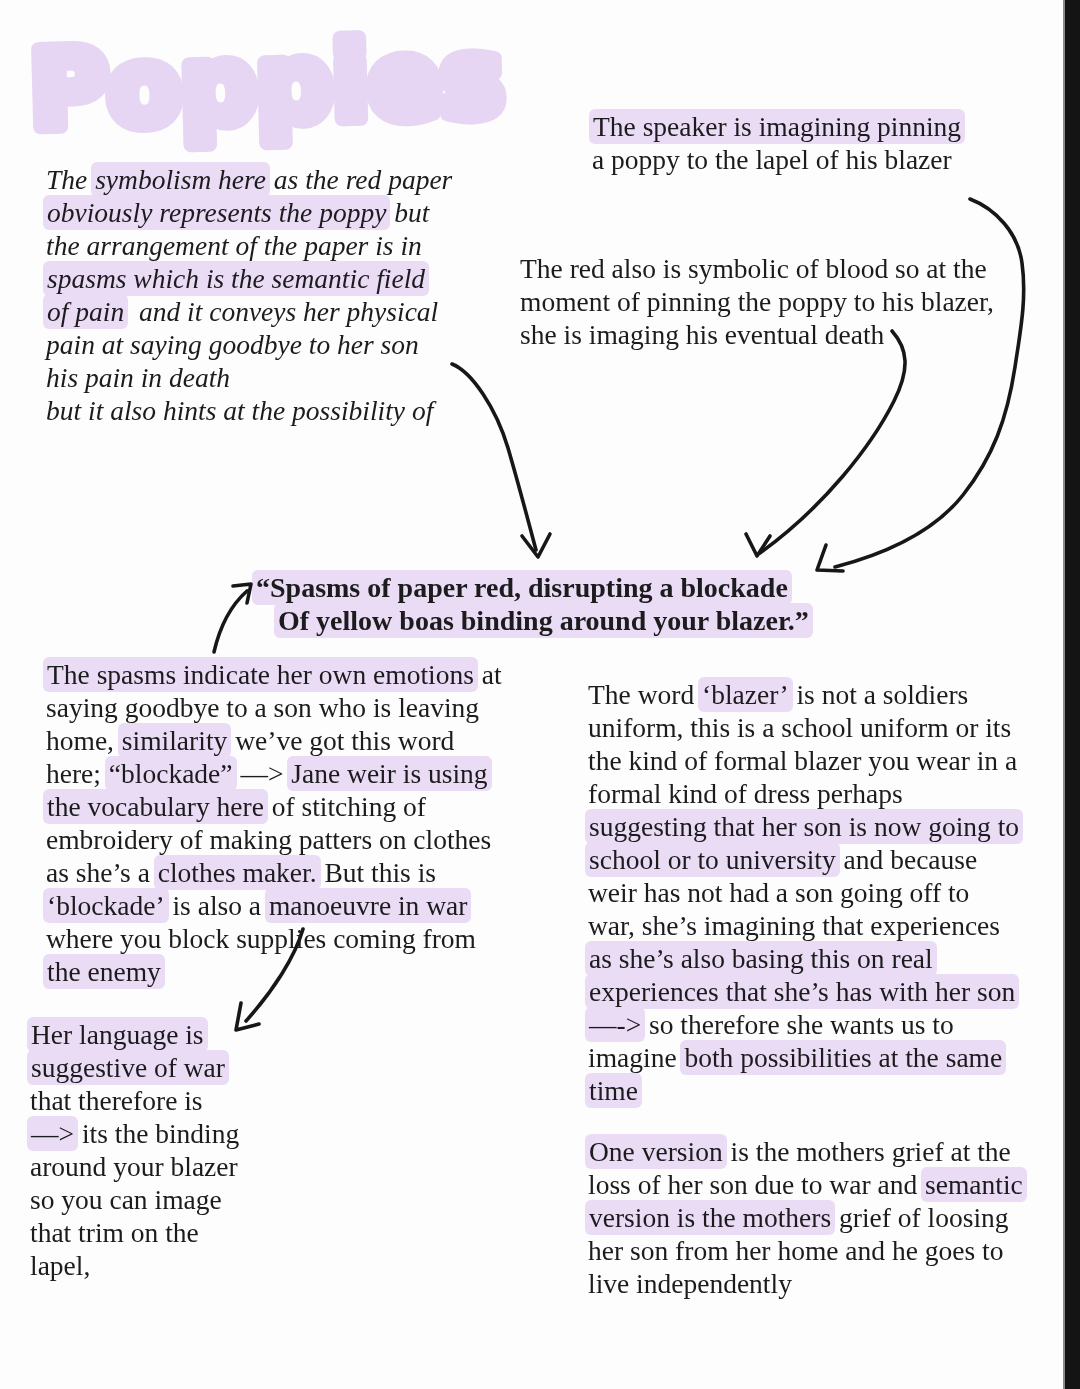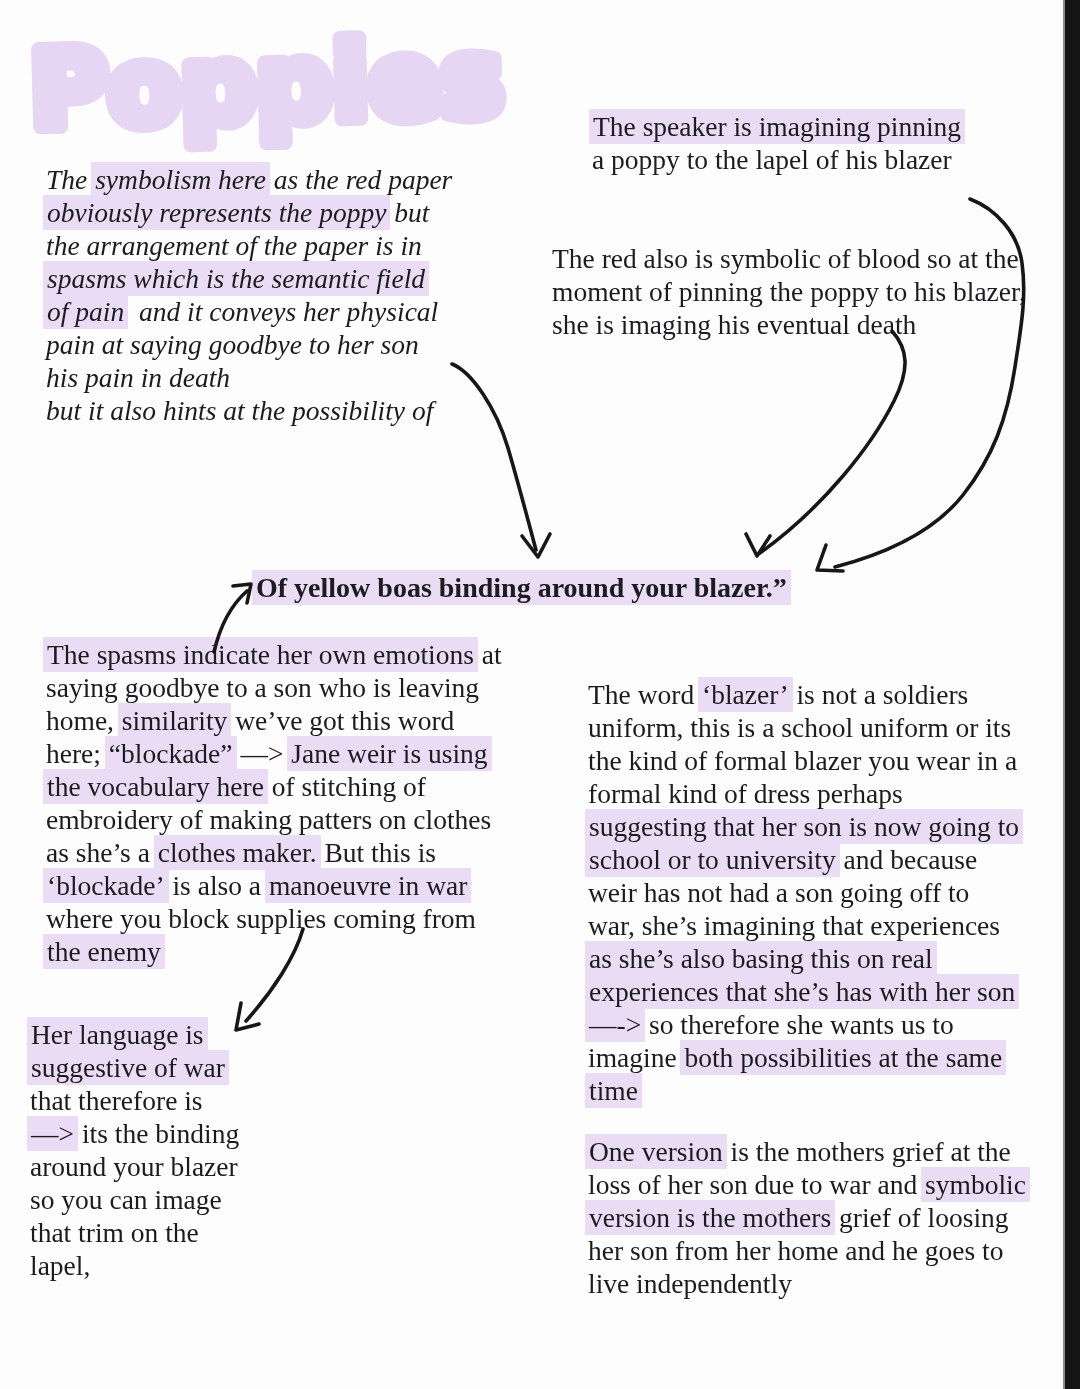--- a/index.html
+++ b/index.html
@@ -14,21 +14,21 @@
   .title-svg{position:absolute;left:18px;top:-4px;}
   .para{
     position:absolute;
     font-size:27.5px;
     line-height:33px;
     color:#1c1c1e;
   }
   .para .ln{white-space:pre;}
   .hl{
     background:var(--hl,#ebdcf6);
-    border-radius:0;
+    border-radius:6px;
     padding:2px 4px;
     margin:16px -3px;
     box-decoration-break:clone;
   }
   .quote{font-weight:bold;font-size:28px;line-height:33px;}
   .quote .ln:nth-child(2){margin-left:22px;}
   .ink{position:absolute;left:0;top:0;pointer-events:none;}
   .ink path{fill:none;stroke:var(--ink,#171717);stroke-width:3.6;stroke-linecap:round;stroke-linejoin:round;}
   .right-bar{
     position:absolute;right:0;top:0;height:100%;width:15px;
@@ -53,31 +53,32 @@
       <div class="ln"><span>pain at saying goodbye to her son</span></div>
       <div class="ln"><span>his pain in death</span></div>
       <div class="ln"><span>but it also hints at the possibility of</span></div>
     </div>
 
   <div class="para" style="left:592px;top:110px;">
       <div class="ln"><span class="hl">The speaker is imagining pinning</span></div>
       <div class="ln"><span>a poppy to the lapel of his blazer</span></div>
     </div>
 
-  <div class="para" style="left:520px;top:242px;margin-left:32px;">
+  <div class="para" style="left:520px;top:252px;">
       <div class="ln"><span>The red also is symbolic of blood so at the</span></div>
       <div class="ln"><span>moment of pinning the poppy to his blazer,</span></div>
       <div class="ln"><span>she is imaging his eventual death</span></div>
     </div>
 
   <div class="para quote" style="left:255px;top:571px;">
+      <div class="ln"><span class="hl">“Spasms of paper red, disrupting a blockade</span></div>
       <div class="ln"><span class="hl">Of yellow boas binding around your blazer.”</span></div>
     </div>
 
-  <div class="para" style="left:46px;top:638px;">
+  <div class="para" style="left:46px;top:658px;">
       <div class="ln"><span class="hl">The spasms indicate her own emotions</span><span> at</span></div>
       <div class="ln"><span>saying goodbye to a son who is leaving</span></div>
       <div class="ln"><span>home, </span><span class="hl">similarity</span><span> we’ve got this word</span></div>
       <div class="ln"><span>here; </span><span class="hl">“blockade”</span><span> —&gt; </span><span class="hl">Jane weir is using</span></div>
       <div class="ln"><span class="hl">the vocabulary here</span><span> of stitching of</span></div>
       <div class="ln"><span>embroidery of making patters on clothes</span></div>
       <div class="ln"><span>as she’s a </span><span class="hl">clothes maker.</span><span> But this is</span></div>
       <div class="ln"><span class="hl">‘blockade’</span><span> is also a </span><span class="hl">manoeuvre in war</span></div>
       <div class="ln"><span>where you block supplies coming from</span></div>
       <div class="ln"><span class="hl">the enemy</span></div>
@@ -105,21 +106,21 @@
       <div class="ln"><span>war, she’s imagining that experiences</span></div>
       <div class="ln"><span class="hl">as she’s also basing this on real</span></div>
       <div class="ln"><span class="hl">experiences that she’s has with her son</span></div>
       <div class="ln"><span class="hl">—-&gt;</span><span> so therefore she wants us to</span></div>
       <div class="ln"><span>imagine </span><span class="hl">both possibilities at the same</span></div>
       <div class="ln"><span class="hl">time</span></div>
     </div>
 
   <div class="para" style="left:588px;top:1135px;font-family:Liberation Serif, serif;">
       <div class="ln"><span class="hl">One version</span><span> is the mothers grief at the</span></div>
-      <div class="ln"><span>loss of her son due to war and </span><span class="hl">symbolic</span></div>
+      <div class="ln"><span>loss of her son due to war and </span><span class="hl">semantic</span></div>
       <div class="ln"><span class="hl">version is the mothers</span><span> grief of loosing</span></div>
       <div class="ln"><span>her son from her home and he goes to</span></div>
       <div class="ln"><span>live independently</span></div>
     </div>
 
   <svg class="ink" width="1080" height="1389" viewBox="0 0 1080 1389">
 
     <g>
       <path d="M452,364 c20,8 44,44 56,84 c10,34 20,72 28,102"></path>
       <path d="M522,536 L538,557 L550,534"></path>

